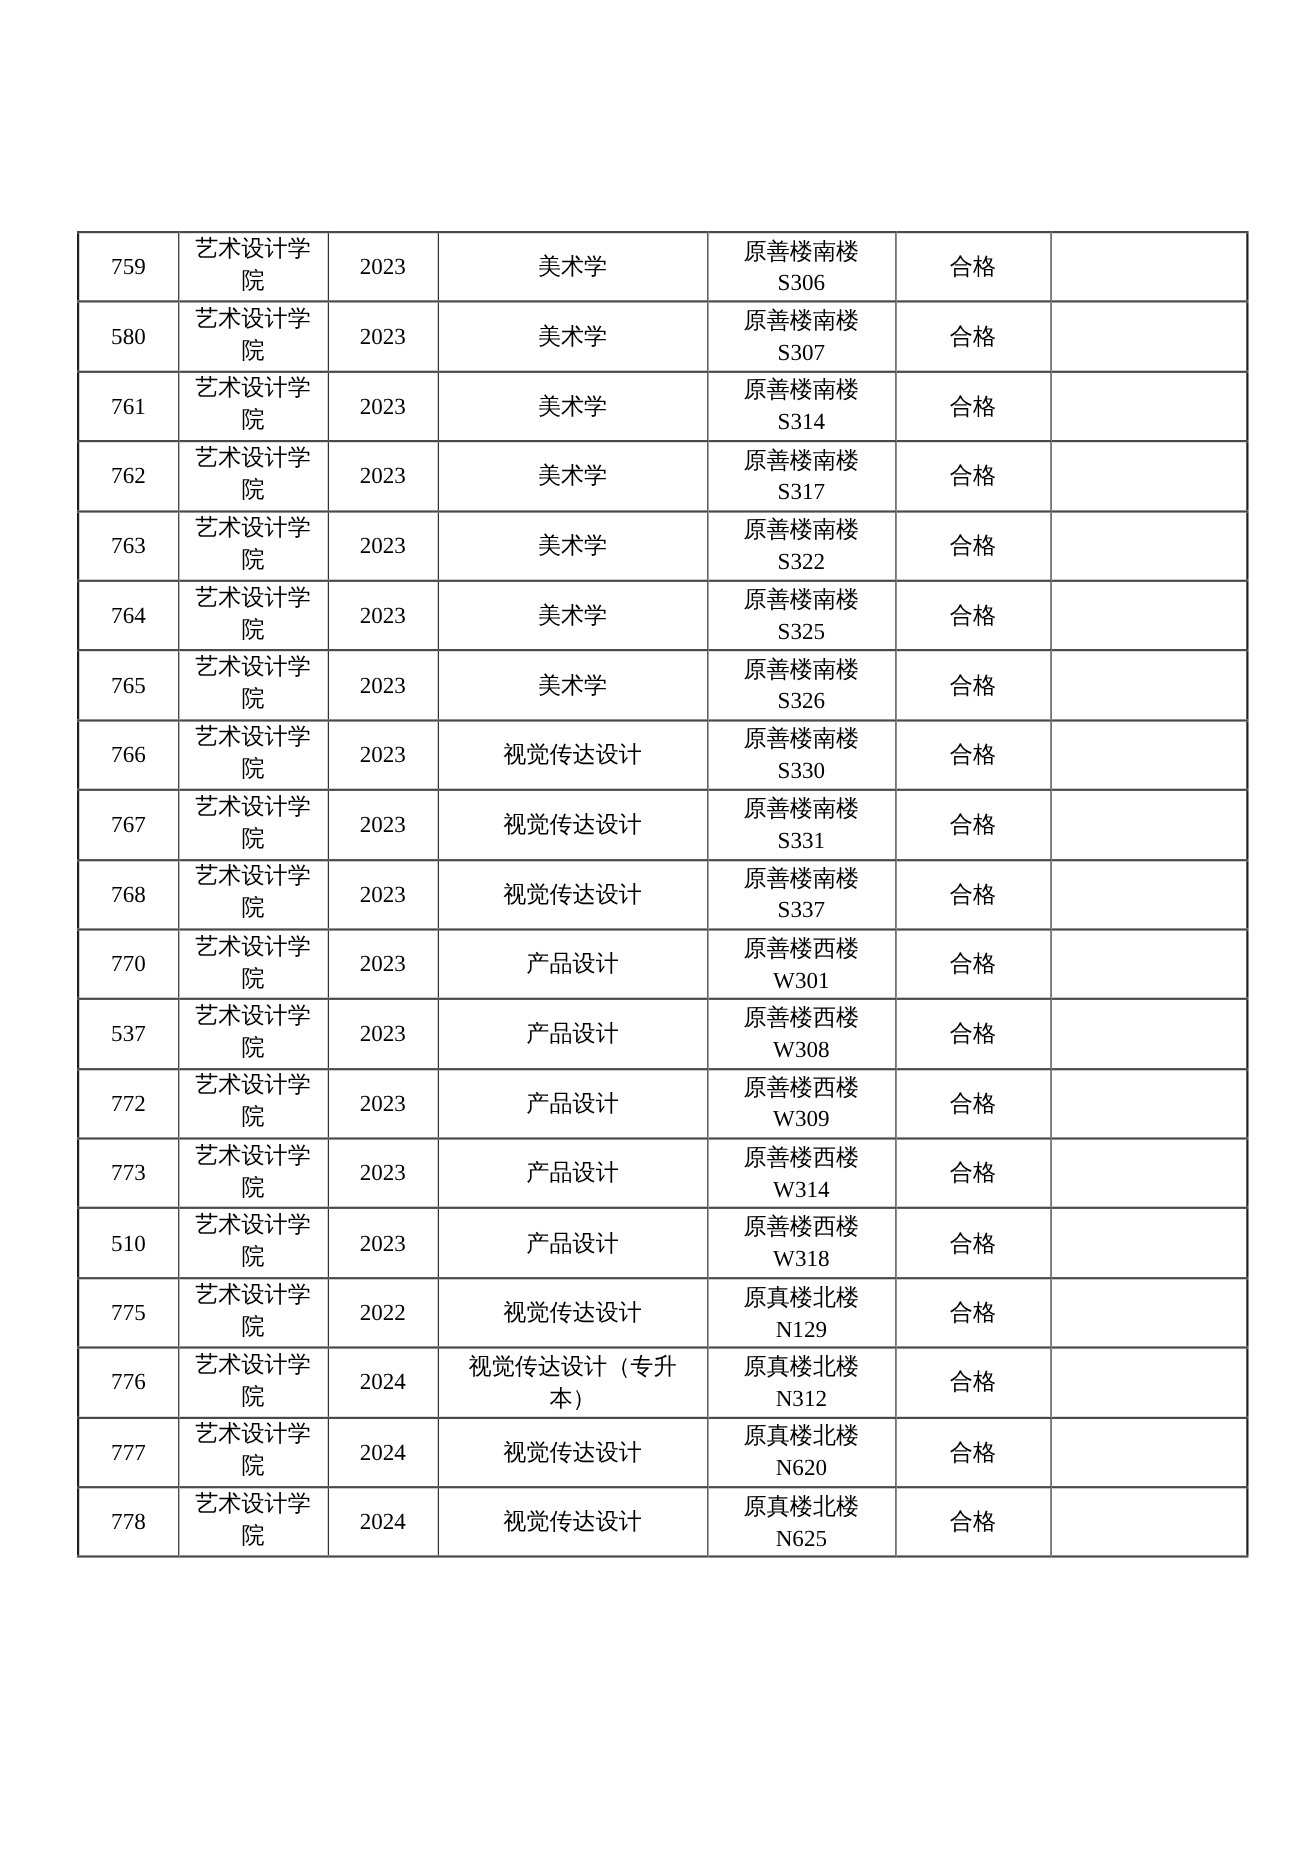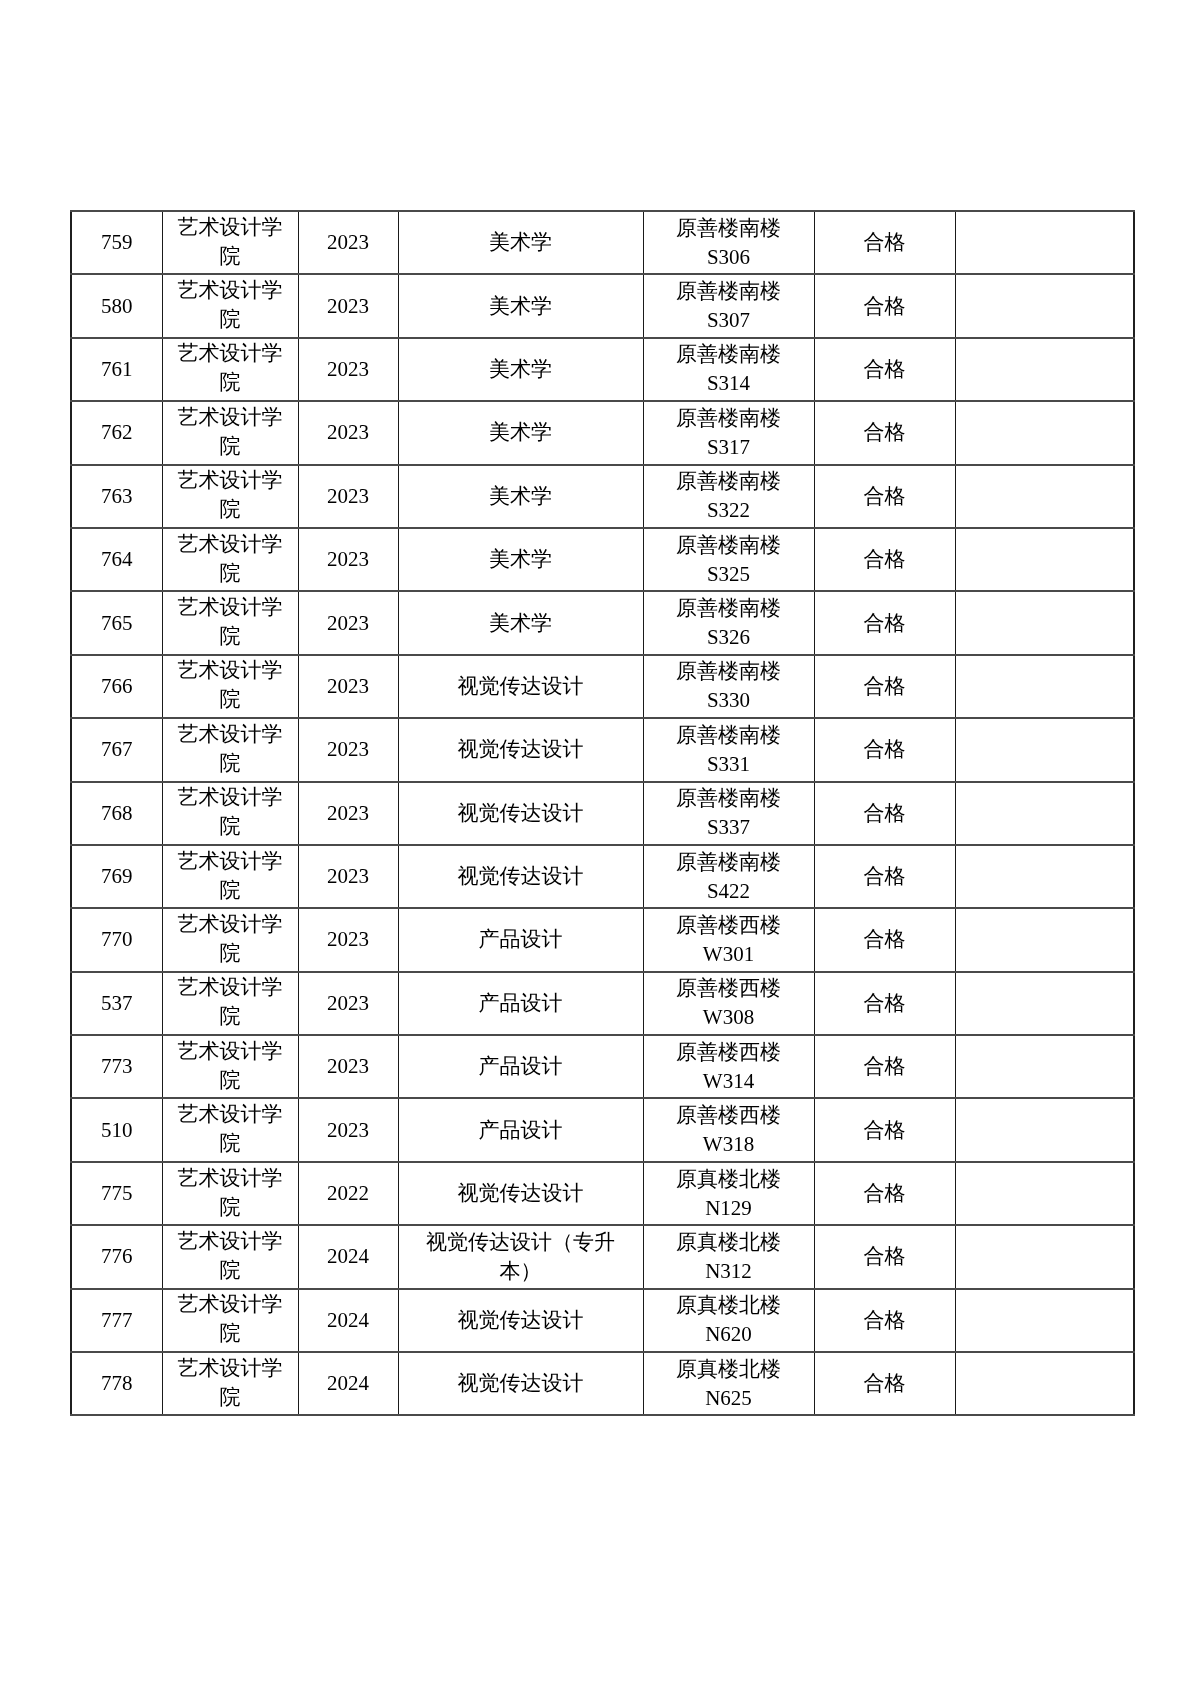--- a/index.html
+++ b/index.html
@@ -222,36 +222,20 @@
             <div class="wrap-major">视觉传达设计</div>
           </td>
           <td>
             <span class="loc-line">原善楼南楼</span>
             <span class="loc-line">S337</span>
           </td>
           <td>合格</td>
           <td></td>
         </tr>
         <tr>
-          <td>769</td>
-          <td>
-            <div class="wrap-college">艺术设计学院</div>
-          </td>
-          <td>2023</td>
-          <td>
-            <div class="wrap-major">视觉传达设计</div>
-          </td>
-          <td>
-            <span class="loc-line">原善楼南楼</span>
-            <span class="loc-line">S422</span>
-          </td>
-          <td>合格</td>
-          <td></td>
-        </tr>
-        <tr>
           <td>770</td>
           <td>
             <div class="wrap-college">艺术设计学院</div>
           </td>
           <td>2023</td>
           <td>
             <div class="wrap-major">产品设计</div>
           </td>
           <td>
             <span class="loc-line">原善楼西楼</span>
@@ -265,20 +249,36 @@
           <td>
             <div class="wrap-college">艺术设计学院</div>
           </td>
           <td>2023</td>
           <td>
             <div class="wrap-major">产品设计</div>
           </td>
           <td>
             <span class="loc-line">原善楼西楼</span>
             <span class="loc-line">W308</span>
+          </td>
+          <td>合格</td>
+          <td></td>
+        </tr>
+        <tr>
+          <td>772</td>
+          <td>
+            <div class="wrap-college">艺术设计学院</div>
+          </td>
+          <td>2023</td>
+          <td>
+            <div class="wrap-major">产品设计</div>
+          </td>
+          <td>
+            <span class="loc-line">原善楼西楼</span>
+            <span class="loc-line">W309</span>
           </td>
           <td>合格</td>
           <td></td>
         </tr>
         <tr>
           <td>773</td>
           <td>
             <div class="wrap-college">艺术设计学院</div>
           </td>
           <td>2023</td>

